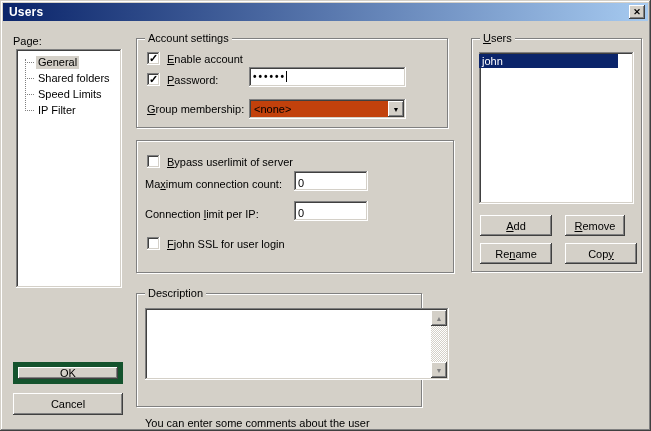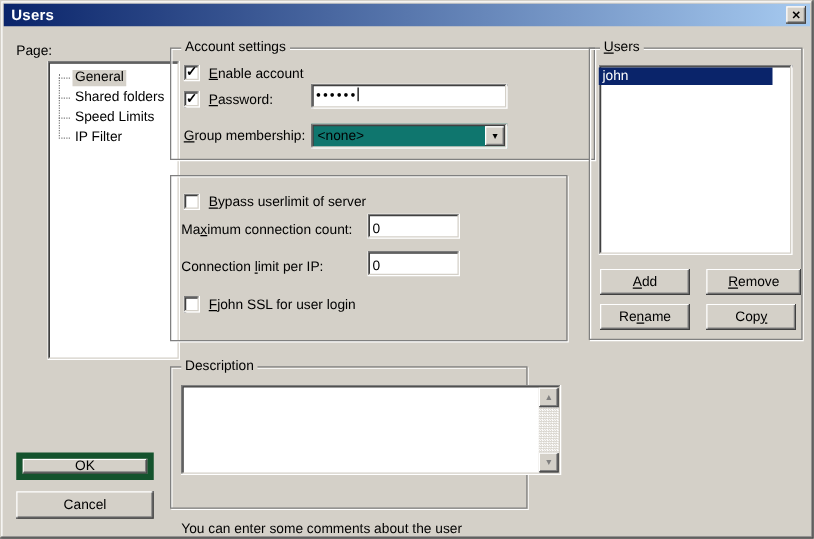--- a/index.html
+++ b/index.html
@@ -19,21 +19,21 @@
 
   .bevel-up { background:#d4d0c8;
     box-shadow: inset -1px -1px #404040, inset 1px 1px #ffffff, inset -2px -2px #808080, inset 2px 2px #d4d0c8; }
   .sunken { background:#fff;
     box-shadow: inset -1px -1px #ffffff, inset 1px 1px #808080, inset -2px -2px #d4d0c8, inset 2px 2px #404040; }
 
   .lbl { position:absolute; font-size:11px; line-height:13px; white-space:nowrap; }
   .u { text-decoration:underline; }
 
   
-  .page-tree { position:absolute; left:16px; top:49px; width:106px; height:239px; padding-top:5px;margin-left:22px; }
+  .page-tree { position:absolute; left:16px; top:49px; width:106px; height:239px; padding-top:5px; }
   .tree-vline { position:absolute; left:9px; top:10px; height:50px; border-left:1px dotted #808080; }
   .tree-row { position:relative; height:16px; display:flex; align-items:center; padding-left:9px; }
   .tree-stub { width:9px; height:0; border-top:1px dotted #808080; margin-right:2px; flex:none; }
   .tree-label { padding:0 2px; line-height:13px; white-space:nowrap; }
   .tree-label.selected { background:#d4d0c8; }
 
   
   .group { position:absolute; border:1px solid #808080;
     box-shadow: inset 1px 1px 0 #ffffff, 1px 1px 0 #ffffff; }
   .group-title { position:absolute; top:-7px; left:8px; background:#d4d0c8; padding:0 3px; line-height:13px; white-space:nowrap; }
@@ -44,21 +44,21 @@
     display:flex; align-items:center; justify-content:center; }
   .checkbox .mark { font-size:11px; font-weight:bold; line-height:13px; margin-top:-1px; }
   .check-label { margin-left:7px; white-space:nowrap; }
 
   .field { position:absolute; background:#fff; border:none; outline:none; font-family:"Liberation Sans", sans-serif;
     font-size:11px; padding:3px 3px 0 4px;
     box-shadow: inset -1px -1px #ffffff, inset 1px 1px #808080, inset -2px -2px #d4d0c8, inset 2px 2px #404040; }
   .pw-text { font-weight:bold; font-size:10px; letter-spacing:2px; }
   .caret { display:inline-block; width:1px; height:11px; background:#000; vertical-align:-2px; }
 
-  .combo { position:absolute; background:#0f766e;
+  .combo { position:absolute; background:#c2410c;
     box-shadow: inset -1px -1px #ffffff, inset 1px 1px #808080, inset -2px -2px #d4d0c8, inset 2px 2px #404040; }
   .combo-text { position:absolute; left:5px; top:4px; }
   .combo-btn { position:absolute; right:2px; top:2px; bottom:2px; width:16px;
     display:flex; align-items:center; justify-content:center; font-size:7px; }
 
   
   .textarea { position:absolute; display:flex; background:#fff;
     box-shadow: inset -1px -1px #ffffff, inset 1px 1px #808080, inset -2px -2px #d4d0c8, inset 2px 2px #404040; }
   .ta-content { flex:1; padding:4px; }
   .vscroll { width:16px; margin:2px 2px 2px 0; display:flex; flex-direction:column; }
@@ -102,21 +102,21 @@
     <div class="tree-row">
       <span class="tree-stub"></span>
       <span class="tree-label">Speed Limits</span>
     </div>
     <div class="tree-row">
       <span class="tree-stub"></span>
       <span class="tree-label">IP Filter</span>
     </div>
   </div>
 
-  <div class="group" style="left:136px; top:38px; width:340px; height:90px;">
+  <div class="group" style="left:136px; top:38px; width:312px; height:90px;">
     <span class="group-title">Account settings</span>
 
     <div class="check-row" style="left:10px; top:13px;">
       <span class="checkbox">
           <span class="mark">✓</span>
         </span>
       <span class="check-label"><span></span><span class="u">E</span><span>nable account</span></span>
     </div>
 
     <div class="check-row" style="left:10px; top:34px;">
@@ -180,21 +180,21 @@
   <div class="group" style="left:471px; top:38px; width:171px; height:234px;">
     <span class="group-title"><span></span><span class="u">U</span><span>sers</span></span>
 
     <div class="users-list sunken">
       <div class="list-item selected">john</div>
     </div>
 
     <div class="btn" style="left:8px; top:176px; width:72px; height:21px;align-items:center;">
         <span><span></span><span class="u">A</span><span>dd</span></span>
       </div>
-    <div class="btn" style="left:93px; top:176px; width:76px; height:21px;">
+    <div class="btn" style="left:93px; top:176px; width:60px; height:21px;">
         <span><span></span><span class="u">R</span><span>emove</span></span>
       </div>
     <div class="btn" style="left:8px; top:204px; width:72px; height:21px;">
         <span><span>Re</span><span class="u">n</span><span>ame</span></span>
       </div>
     <div class="btn" style="left:93px; top:204px; width:72px; height:21px;">
         <span><span>Cop</span><span class="u">y</span><span></span></span>
       </div>
   </div>
 

